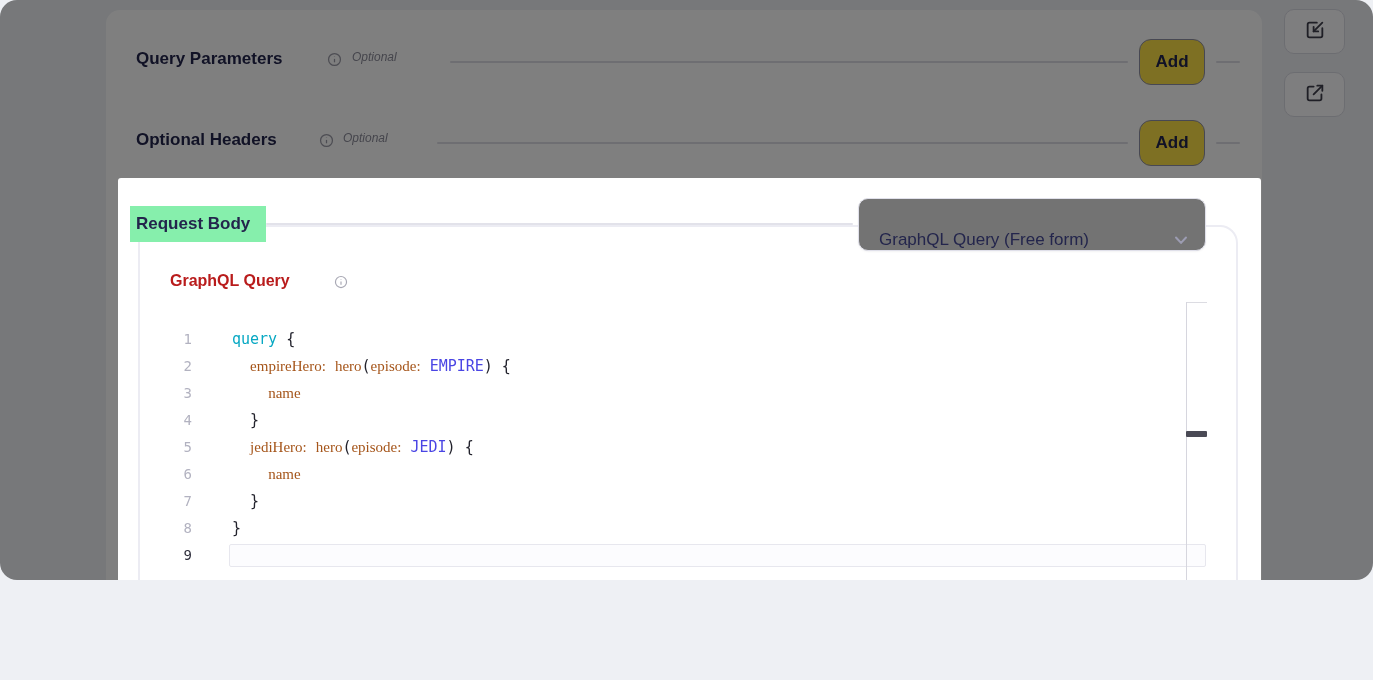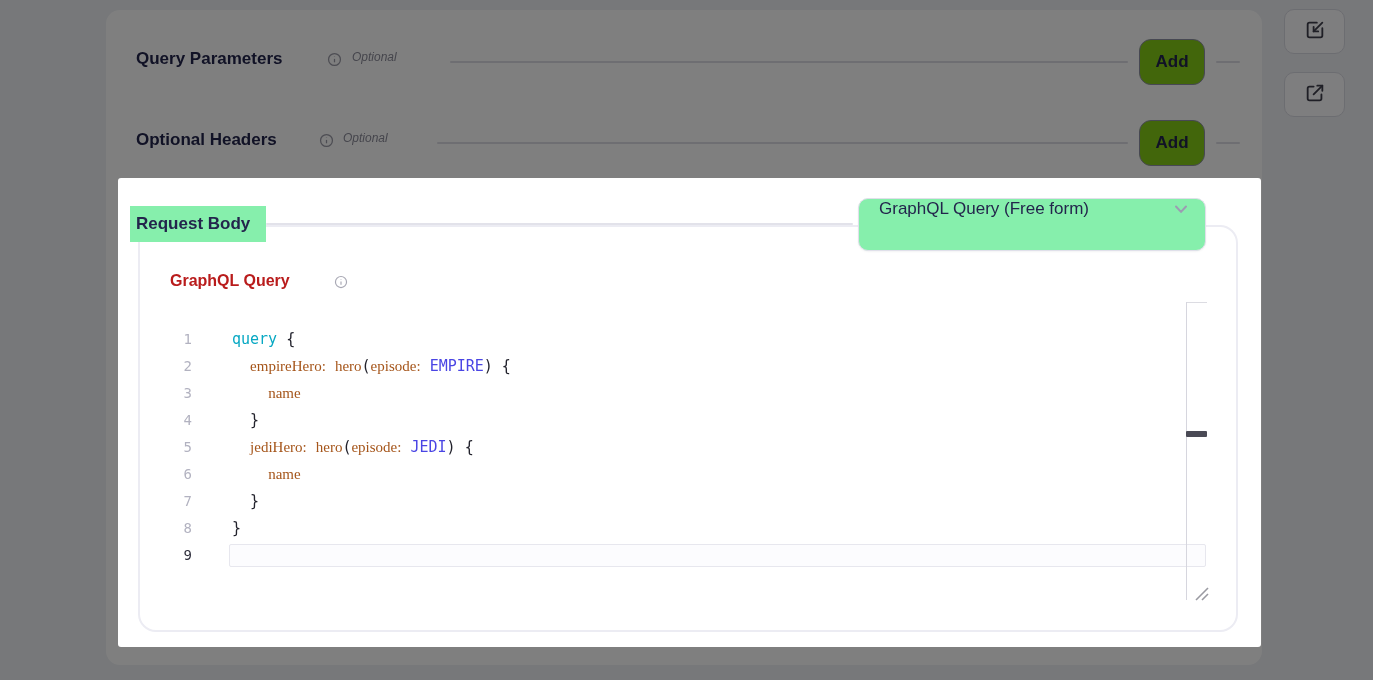--- a/index.html
+++ b/index.html
@@ -1,37 +1,37 @@
 <!DOCTYPE html>
 <html style="--c-kw: #07a8c3; --c-prop: #a5551a; --c-enum: #4a45e4; --c-pn: #22222c;"><head>
 <meta charset="utf-8">
 <style>
   html,body{margin:0;padding:0;background:#eef0f4;font-family:"Liberation Sans",sans-serif;}
-  #app{position:relative;width:1373px;height:680px;overflow:hidden;background:#eef0f4;}
+  #app{position:relative;width:1373px;height:580px;overflow:hidden;background:#eef0f4;border-radius:17px;}
 
   
   .card{position:absolute;left:106px;top:10px;width:1156px;height:655px;background:#ffffff;border-radius:14px;z-index:1;}
 
   .section-label{position:absolute;font-size:17px;font-weight:700;color:#23254c;z-index:2;}
   .optional{position:absolute;font-size:12px;font-style:italic;color:#8b8b99;z-index:2;}
   .divider{position:absolute;height:2px;background:#dcdce4;border-radius:1px;z-index:2;}
   .info-icon{position:absolute;width:15px;height:15px;z-index:3;}
   .info-icon svg{display:block;width:100%;height:100%;}
 
-  .add-btn{position:absolute;width:66px;height:46px;background:#84cc16;border:1px solid #8f90a6;border-radius:12px;
+  .add-btn{position:absolute;width:66px;height:46px;background:#fde047;border:1px solid #8f90a6;border-radius:12px;
     font-family:"Liberation Sans",sans-serif;font-size:17px;font-weight:700;color:#23254c;z-index:3;cursor:pointer;}
 
   
   .rb-heading{position:absolute;left:130px;top:206px;width:136px;height:36px;background:#86efac;z-index:4;
     display:flex;align-items:center;font-size:17px;font-weight:700;color:#23254c;padding-left:6px;box-sizing:border-box;}
   .rb-divider{position:absolute;left:266px;top:223px;width:587px;height:2px;background:#e2e2ea;border-radius:1px;z-index:4;}
   .panel{position:absolute;left:138px;top:225px;width:1100px;height:407px;background:#ffffff;border:2px solid #ececf3;
     border-radius:18px;box-sizing:border-box;z-index:3;}
-  .type-select{position:absolute;left:858px;top:198px;width:348px;height:53px;background:#86efac;border:1px solid #e0e0ea;
-    border-radius:10px;z-index:5;display:flex;align-items:flex-start;box-shadow:0 1px 2px rgba(20,20,40,0.05);cursor:pointer;box-sizing:border-box;}
+  .type-select{position:absolute;left:858px;top:198px;width:348px;height:53px;background:#737373;border:1px solid #e0e0ea;
+    border-radius:10px;z-index:5;display:flex;align-items:flex-end;box-shadow:0 1px 2px rgba(20,20,40,0.05);cursor:pointer;box-sizing:border-box;}
   .type-select .label{margin-left:20px;font-size:17px;color:#23254c;}
   .type-select .chev{margin-left:auto;margin-right:14px;width:20px;height:20px;}
 
   .editor-label{position:absolute;left:170px;top:272px;font-size:16px;font-weight:700;color:#b91c1c;z-index:4;}
 
   
   .gutter{position:absolute;left:152px;top:326px;width:40px;text-align:right;z-index:4;
     font-family:"DejaVu Sans Mono",monospace;font-size:14px;line-height:27px;color:#b2b2c0;}
   .gutter .active{color:#2f2f3c;}
   .code{position:absolute;left:232px;top:326px;z-index:5;font-family:"DejaVu Sans Mono",monospace;

